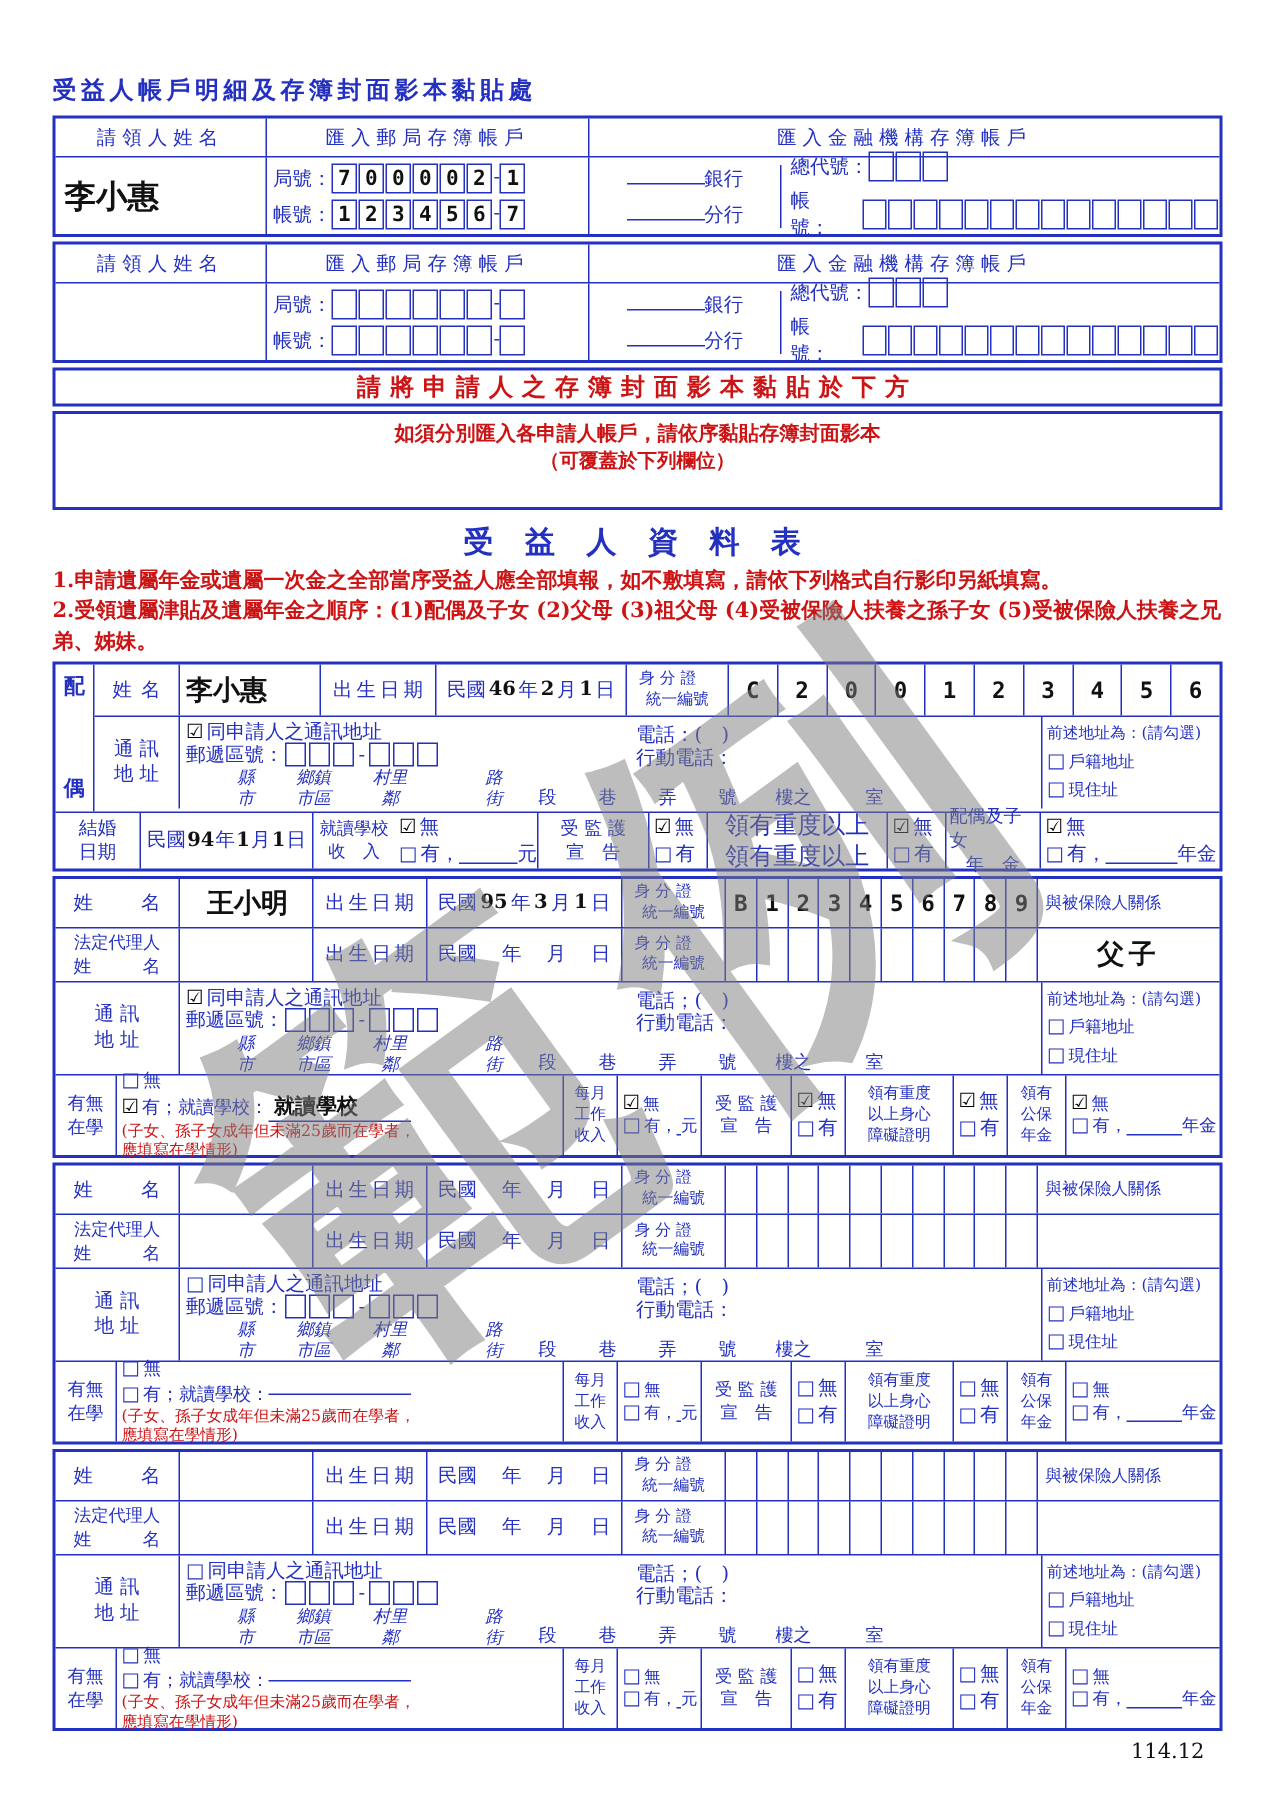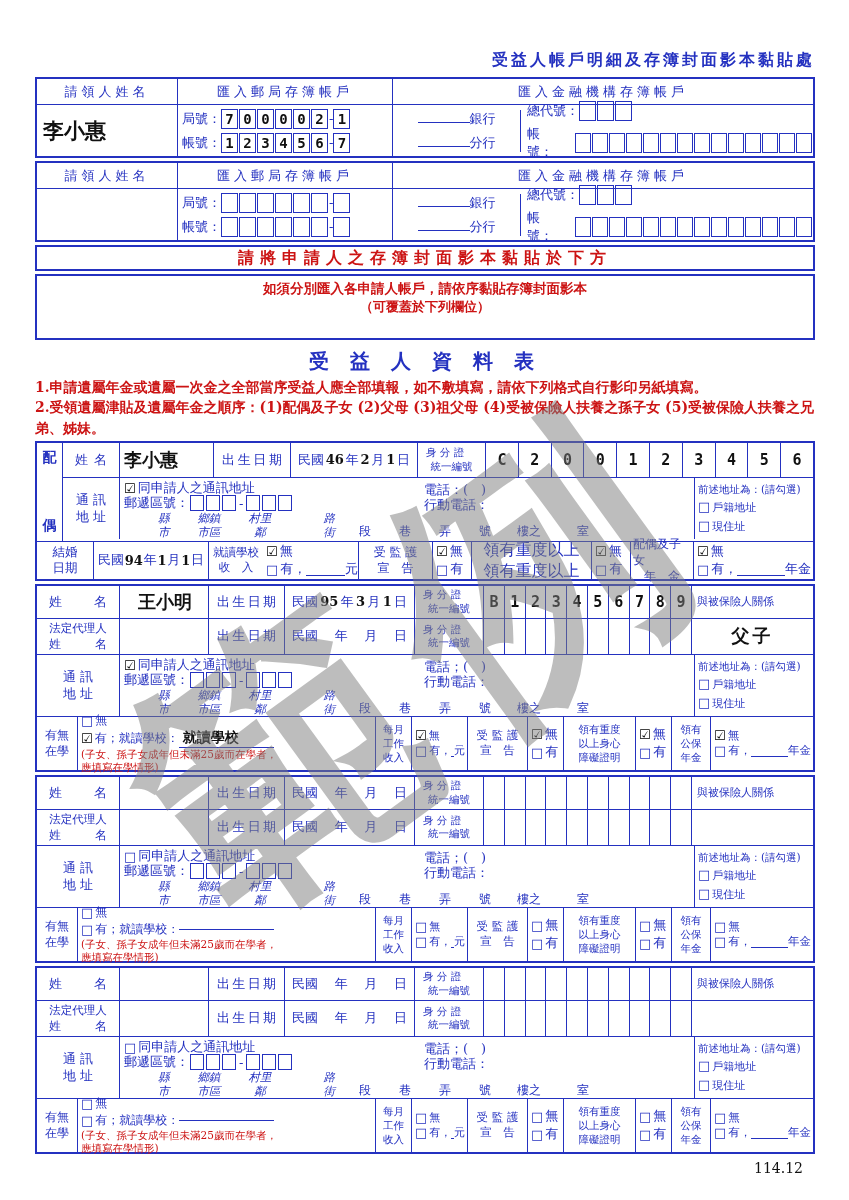--- a/index.html
+++ b/index.html
@@ -8,21 +8,21 @@
     --ink:#111;
   }
   *{box-sizing:border-box;margin:0;padding:0}
   body{
     width:849px;height:1200px;position:relative;overflow:hidden;
     background:#fff;color:var(--blue);
     font-family:"DejaVu Serif","Liberation Serif",serif;
     font-size:13px;
   }
   .wrap{position:absolute;left:35px;top:50px;width:780px}
-  .t1{text-align:right;font-weight:bold;font-size:16px;letter-spacing:3px;margin-bottom:6px}
+  .t1{text-align:left;font-weight:bold;font-size:16px;letter-spacing:3px;margin-bottom:6px}
   .t2{text-align:center;font-weight:bold;font-size:20px;letter-spacing:7px;margin:8px 0 2px}
   .box{border:2px solid var(--blue);margin-bottom:3px;background:transparent}
   .r{display:flex;align-items:stretch}
   .r + .r{border-top:1.5px solid var(--blue)}
   .c{border-left:1.5px solid var(--blue);display:flex;align-items:center;justify-content:center;padding:1px 2px;position:relative}
   .c:first-child{border-left:none}
   .h25{height:25px}.h32{height:32px}.h34{height:34px}.h36{height:36px}
   .h38{height:38px}.h52{height:52px}.h54{height:54px}.w36{flex:0 0 36px}.w39{flex:0 0 39px}.w40{flex:0 0 40px}
   .w56{flex:0 0 56px}.w60{flex:0 0 60px}.w63{flex:0 0 63px}.w68{flex:0 0 68px}
   .w69{flex:0 0 69px}.w72{flex:0 0 72px}.w74{flex:0 0 74px}.w76{flex:0 0 76px}

